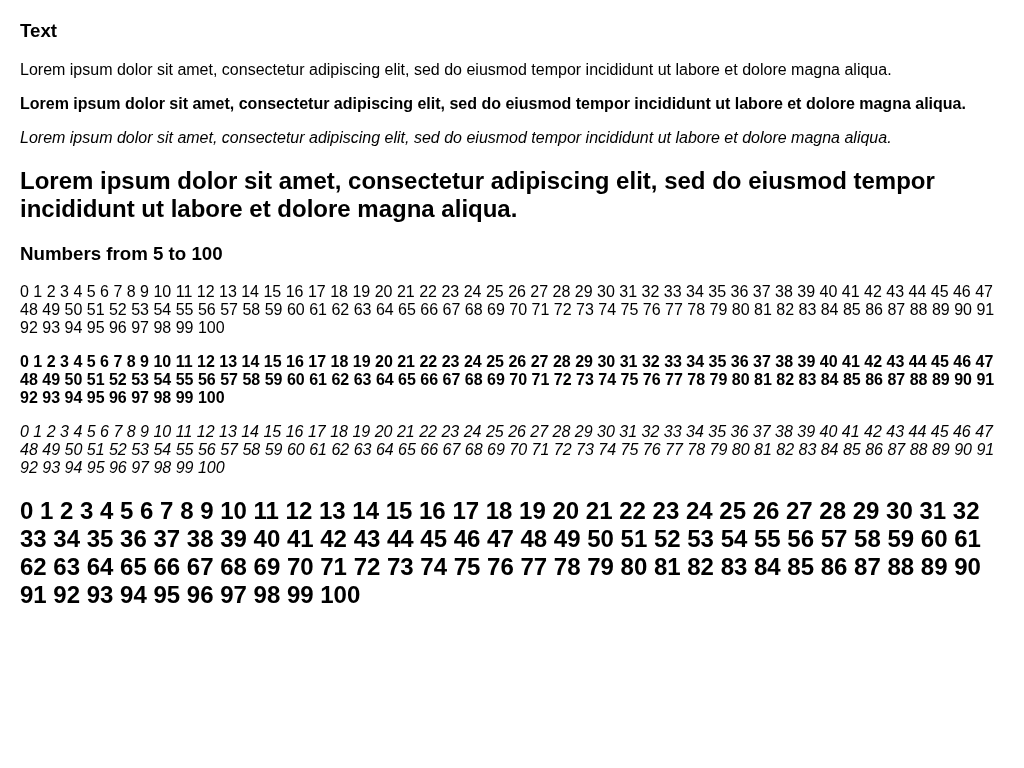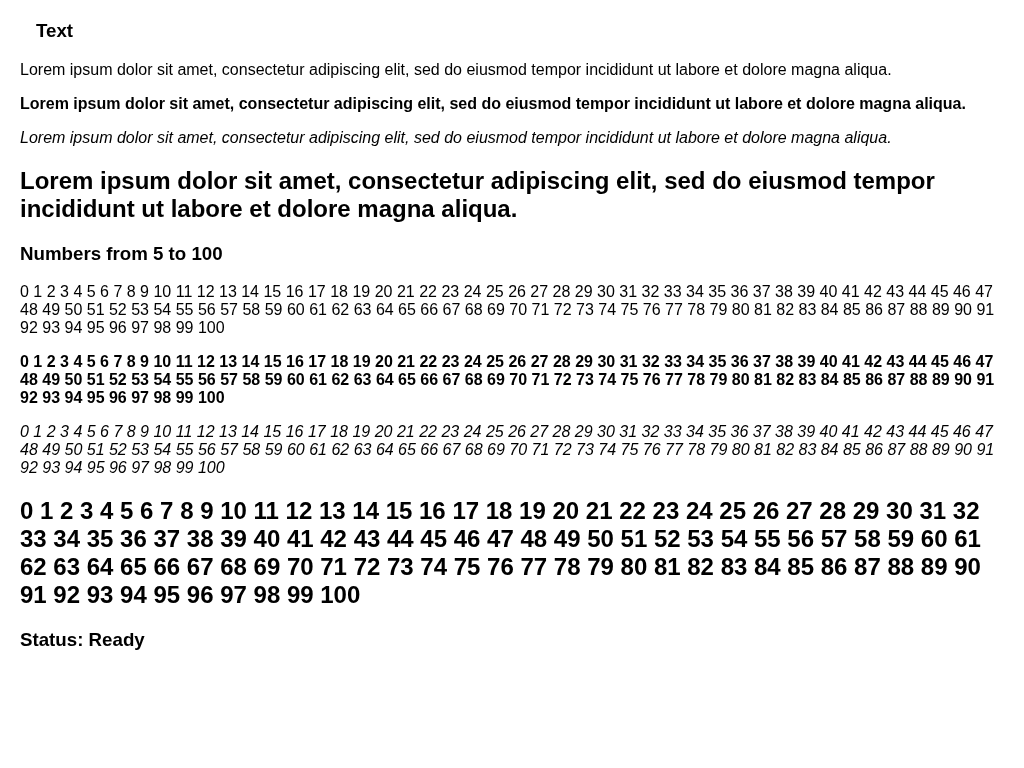--- a/index.html
+++ b/index.html
@@ -24,21 +24,20 @@
       line-height: normal;
     }
     .page h3 {
       font-size: 18.72px;
       font-weight: bold;
       margin: 18.72px 0;
       line-height: normal;
     }
     .page h3:first-child {
       margin-top: 2px;
-      margin-left: 16px;
     }
     .page p {
       margin: 16px 0;
       line-height: normal;
     }
     .regular { font-weight: normal; font-style: normal; }
     .bold    { font-weight: bold; }
     .italic  { font-style: italic; }
   </style>
 </head>
@@ -59,15 +58,14 @@
   <h3>Numbers from 5 to 100</h3>
 
   <p class="regular">0 1 2 3 4 5 6 7 8 9 10 11 12 13 14 15 16 17 18 19 20 21 22 23 24 25 26 27 28 29 30 31 32 33 34 35 36 37 38 39 40 41 42 43 44 45 46 47 48 49 50 51 52 53 54 55 56 57 58 59 60 61 62 63 64 65 66 67 68 69 70 71 72 73 74 75 76 77 78 79 80 81 82 83 84 85 86 87 88 89 90 91 92 93 94 95 96 97 98 99 100</p>
 
   <p class="bold">0 1 2 3 4 5 6 7 8 9 10 11 12 13 14 15 16 17 18 19 20 21 22 23 24 25 26 27 28 29 30 31 32 33 34 35 36 37 38 39 40 41 42 43 44 45 46 47 48 49 50 51 52 53 54 55 56 57 58 59 60 61 62 63 64 65 66 67 68 69 70 71 72 73 74 75 76 77 78 79 80 81 82 83 84 85 86 87 88 89 90 91 92 93 94 95 96 97 98 99 100</p>
 
   <p class="italic">0 1 2 3 4 5 6 7 8 9 10 11 12 13 14 15 16 17 18 19 20 21 22 23 24 25 26 27 28 29 30 31 32 33 34 35 36 37 38 39 40 41 42 43 44 45 46 47 48 49 50 51 52 53 54 55 56 57 58 59 60 61 62 63 64 65 66 67 68 69 70 71 72 73 74 75 76 77 78 79 80 81 82 83 84 85 86 87 88 89 90 91 92 93 94 95 96 97 98 99 100</p>
 
   <h2>0 1 2 3 4 5 6 7 8 9 10 11 12 13 14 15 16 17 18 19 20 21 22 23 24 25 26 27 28 29 30 31 32 33 34 35 36 37 38 39 40 41 42 43 44 45 46 47 48 49 50 51 52 53 54 55 56 57 58 59 60 61 62 63 64 65 66 67 68 69 70 71 72 73 74 75 76 77 78 79 80 81 82 83 84 85 86 87 88 89 90 91 92 93 94 95 96 97 98 99 100</h2>
 
-  <h3>Status: Ready</h3>
 
 </main>
 
 </body></html>

